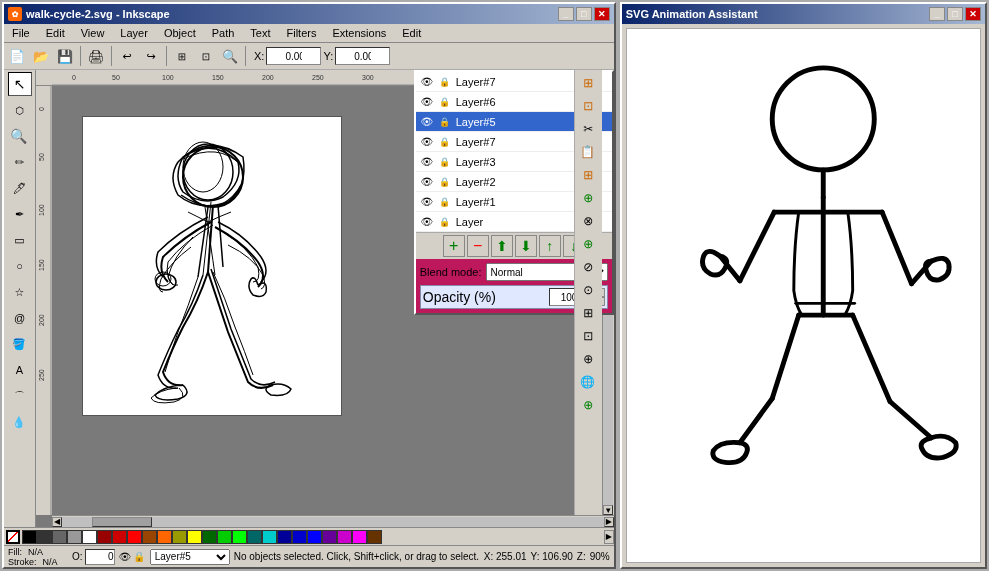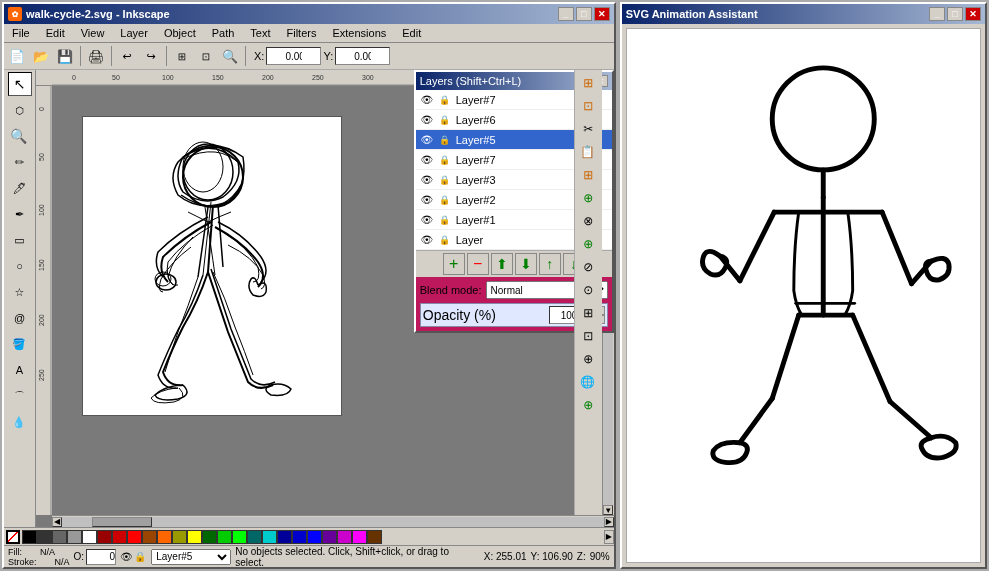--- a/index.html
+++ b/index.html
@@ -97,21 +97,21 @@
       height: 22px;
       background: #d4d0c8;
       border-top: 1px solid #888;
       display: flex;
       align-items: center;
       padding: 0 4px;
       font-size: 10px;
       gap: 4px;
     }
     .fill-stroke-box { display: flex; flex-direction: column; font-size: 9px; min-width: 60px; }
-    .fill-indicator { display: flex; align-items: center; gap: 16px; }
+    .fill-indicator { display: flex; align-items: center; gap: 4px; }
     .opacity-box { display: flex; align-items: center; gap: 2px; }
     .opacity-input { width: 30px; height: 16px; border: 1px inset #888; font-size: 10px; text-align: right; }
     .layer-select { height: 16px; font-size: 10px; min-width: 80px; }
     .status-text { flex: 1; font-size: 10px; }
     .coord-status { font-size: 10px; }
     .zoom-box { font-size: 10px; }
 
     
     .color-palette {
       height: 18px;
@@ -349,25 +349,20 @@
 
       <div style="position:absolute;right:0;top:16px;bottom:12px;width:12px;background:#d4d0c8;border-left:1px solid #888;display:flex;flex-direction:column;align-items:center;">
         <div style="width:10px;height:10px;background:#d4d0c8;border:1px outset #888;display:flex;align-items:center;justify-content:center;font-size:8px;cursor:pointer;">▲</div>
         <div style="flex:1;width:10px;background:#c0c0c0;position:relative;">
           <div style="position:absolute;top:20px;left:0;width:10px;height:40px;background:#a0a0a0;border:1px outset #888;"></div>
         </div>
         <div style="width:10px;height:10px;background:#d4d0c8;border:1px outset #888;display:flex;align-items:center;justify-content:center;font-size:8px;cursor:pointer;">▼</div>
       </div>
 
       <div class="layers-panel">
-        <div class="panel-title-bar">
-          <span class="panel-title">Layers (Shift+Ctrl+L)</span>
-          <div class="panel-btn">_</div>
-          <div class="panel-btn">✕</div>
-        </div>
         <div class="layers-list">
 
           <div class="layer-row">
             <span class="layer-eye">👁</span>
             <span class="layer-lock">🔒</span>
             <span class="layer-name">Layer#7</span>
           </div>
           <div class="layer-row">
             <span class="layer-eye">👁</span>
             <span class="layer-lock">🔒</span>

